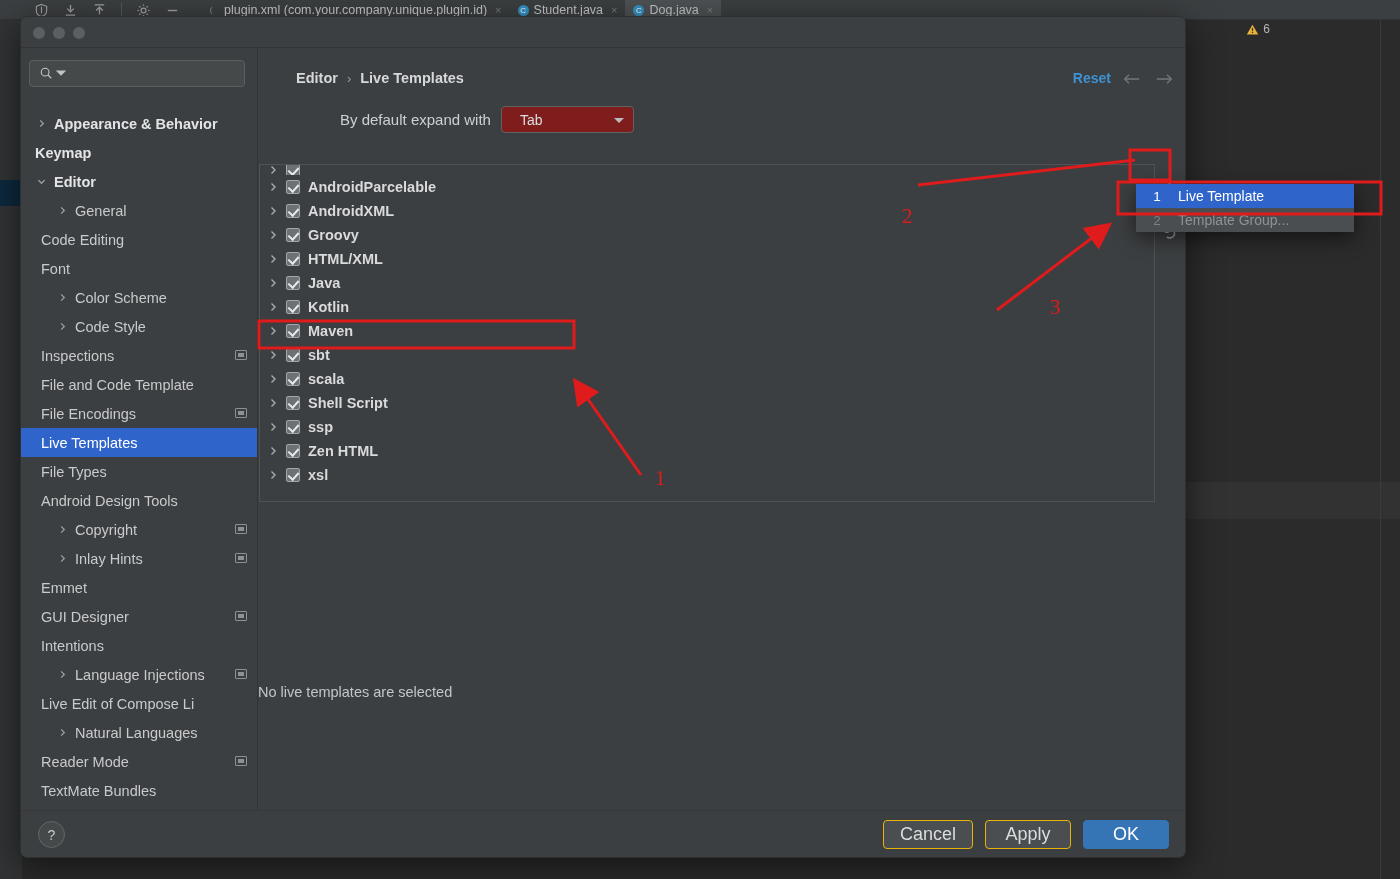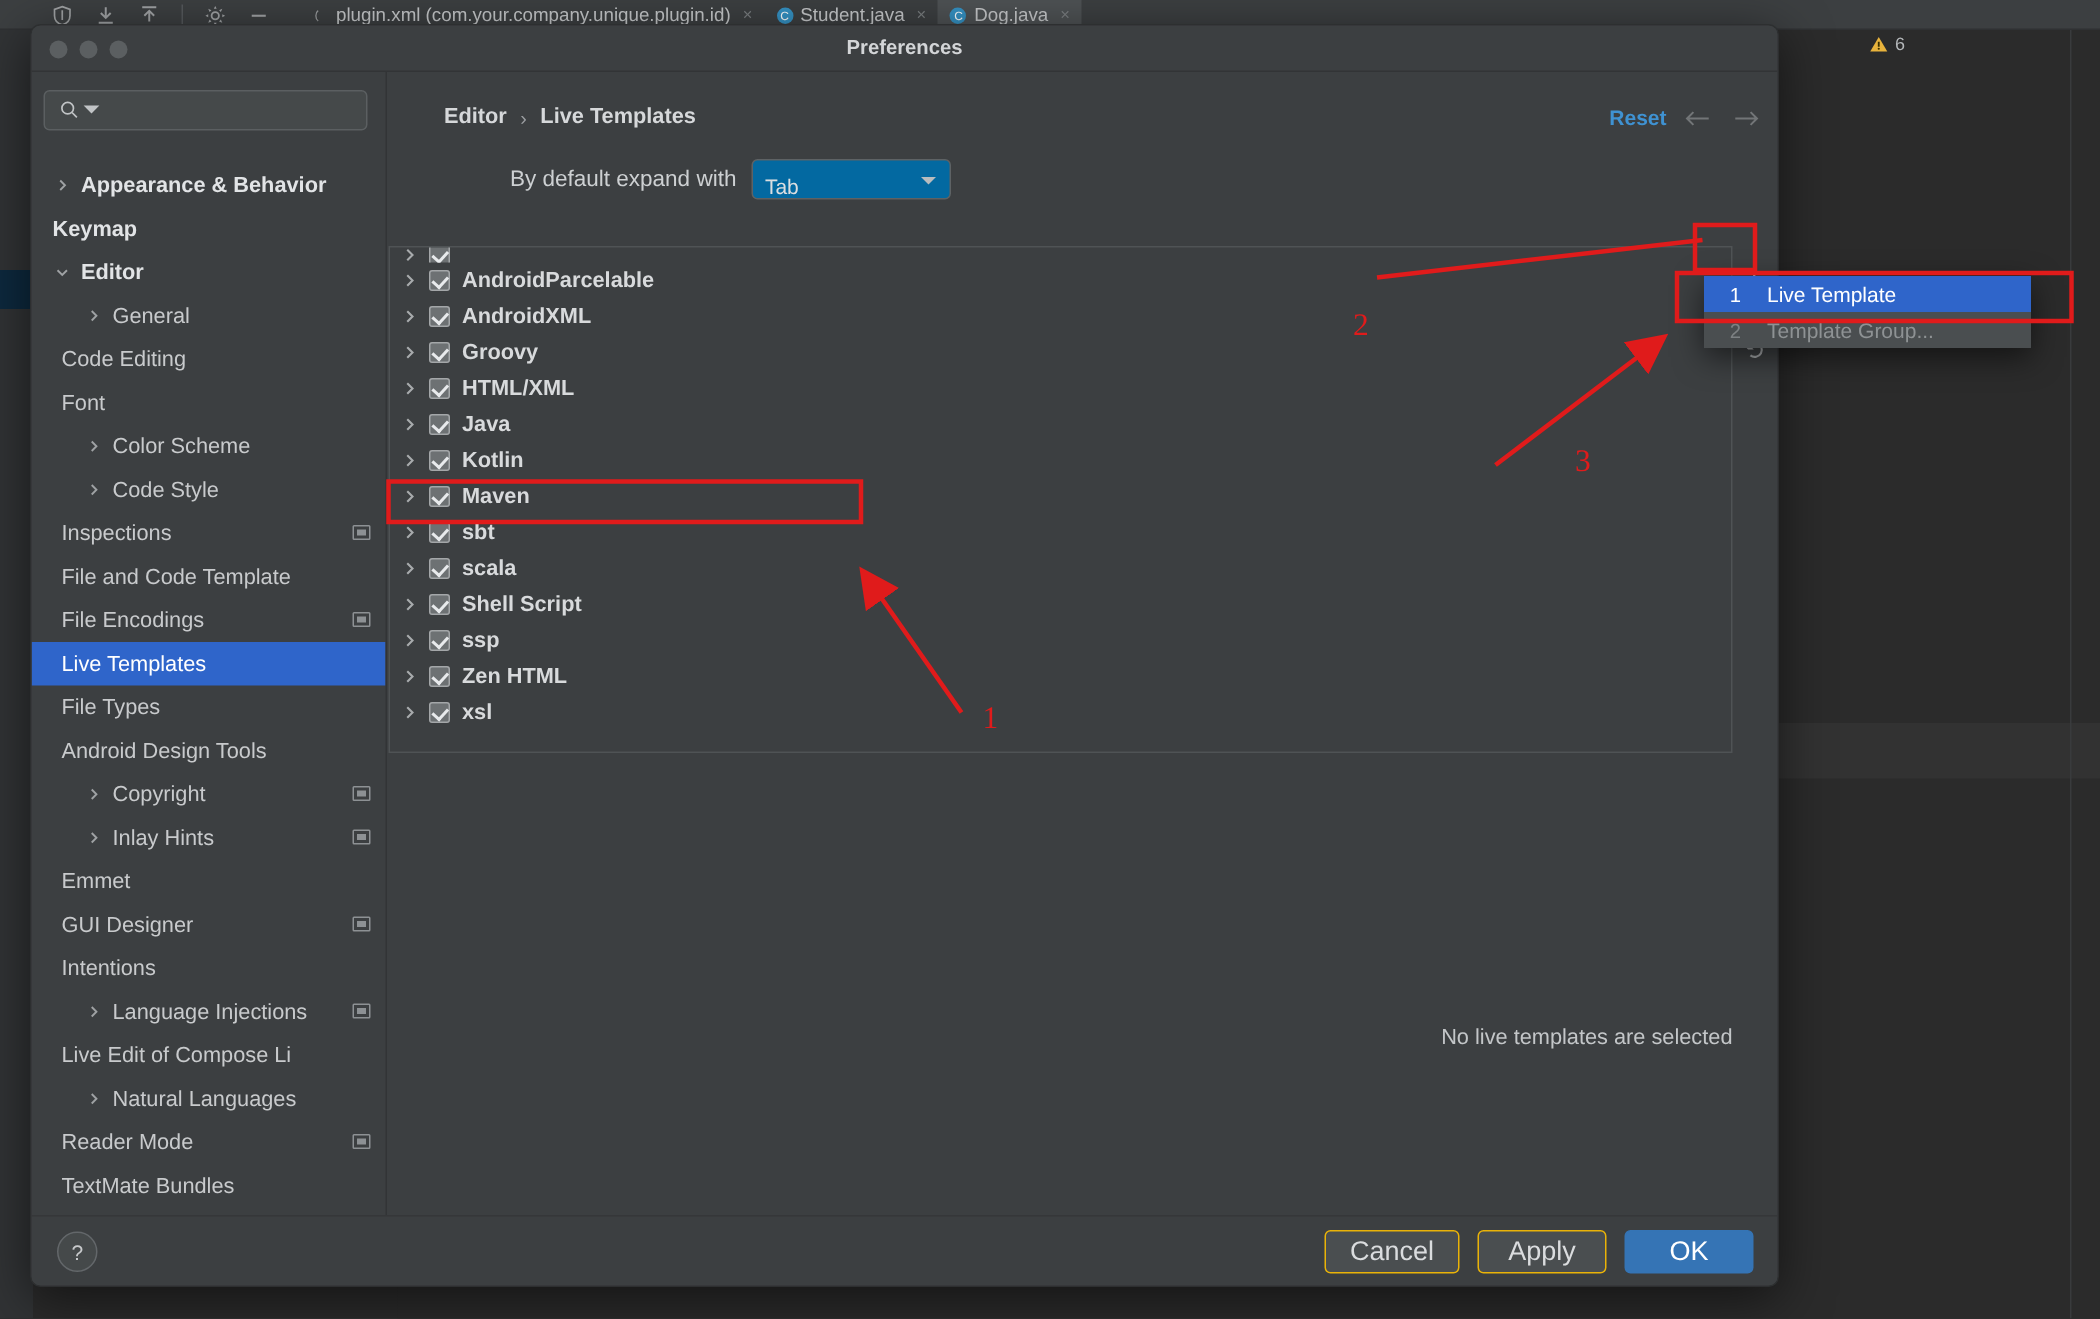--- a/index.html
+++ b/index.html
@@ -150,22 +150,22 @@
   .navarrows { position: absolute; right: 12px; top: 24px; display: flex; gap: 16px; }
   .navarrows svg { width: 17px; height: 14px; opacity: .55; }
 
   .expand-row {
     position: absolute; left: 38px; top: 58px;
     display: flex; align-items: center; gap: 10px;
   }
   .expand-label { font-size: 15px; color: #cdd0d2; margin-left: 44px; }
   .combo {
     position: relative; width: 133px; height: 27px;
-    background: #0369a1; border: 1px solid #5e6264; border-radius: 4px;
-    display: flex; align-items: flex-end; padding-left: 8px;
+    background: #7f1d1d; border: 1px solid #5e6264; border-radius: 4px;
+    display: flex; align-items: center; padding-left: 18px;
     font-size: 14px; color: #dcdee0;
   }
   .combo .caret {
     position: absolute; right: 9px; top: 11px;
     width: 0; height: 0; border-left: 5px solid transparent;
     border-right: 5px solid transparent; border-top: 5px solid #b9bcbe;
   }
 
   .list-panel {
     position: absolute; left: 1px; top: 116px; right: 30px; height: 338px;
@@ -188,21 +188,21 @@
     position: relative;
   }
   .cbox::after {
     content: ""; position: absolute; left: 3px; top: 1px;
     width: 5px; height: 8px; border: solid #e8eaec;
     border-width: 0 2px 2px 0; transform: rotate(42deg);
   }
 
   .empty-msg {
     position: absolute; left: 0; right: 30px; top: 636px;
-    text-align: right; font-size: 14.5px; color: #c3c6c8;
+    text-align: left; font-size: 14.5px; color: #c3c6c8;
   }
 
   
   .mini-tools {
     position: absolute; right: 2px; top: 127px;
     width: 28px; display: flex; flex-direction: column; align-items: center; gap: 22px;
   }
   .mini-btn { width: 26px; height: 24px; display: flex; align-items: center; justify-content: center; }
   .mini-btn svg { width: 17px; height: 17px; opacity: .8; }
 
@@ -314,21 +314,20 @@
   </div>
 
   <div class="dialog">
 
     <div class="titlebar">
       <div class="traffic">
         <span></span>
         <span></span>
         <span></span>
       </div>
-      <div class="dlg-title">Preferences</div>
     </div>
 
     <div class="body">
 
       <div class="sidebar">
         <div class="search-wrap">
           <div class="search-box">
             <span class="search-glyph">
               <svg viewBox="0 0 16 16">
                 <circle cx="7" cy="7" r="4.4" fill="none" stroke="#c1c4c6" stroke-width="1.3"></circle>

